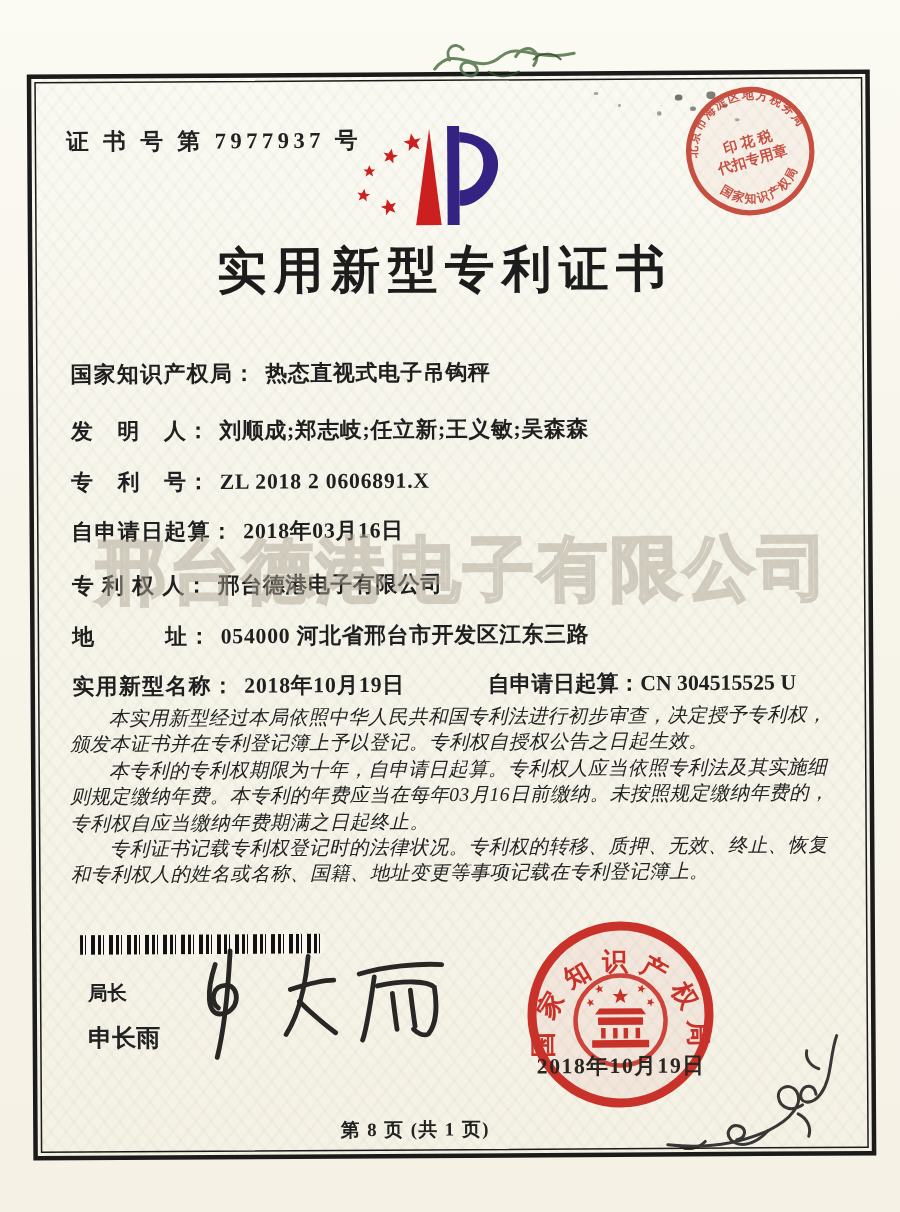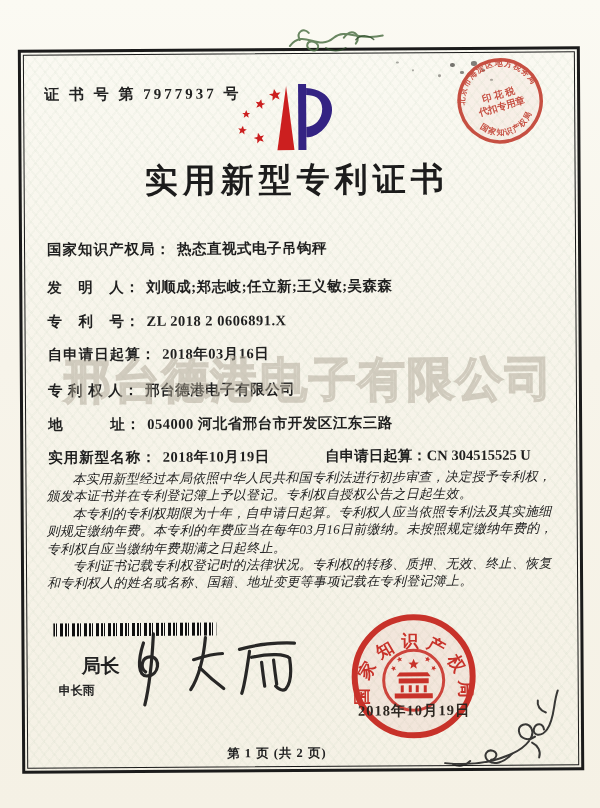--- a/index.html
+++ b/index.html
@@ -21,22 +21,22 @@
   .field .val{margin-left:6px;letter-spacing:.5px;}
   .grant-right{position:absolute;left:325px;top:447px;font-size:14.5px;font-weight:600;color:#1f1f1f;white-space:nowrap;}
   .body-text{position:absolute;left:46px;top:469px;width:508px;font-size:13px;line-height:17.4px;
              font-style:italic;font-weight:500;color:#232323;}
   .body-text p{margin:0;text-indent:2em;letter-spacing:.3px;}
   .watermark{position:absolute;left:64px;top:349px;font-size:47px;font-weight:800;letter-spacing:2px;
              white-space:nowrap;color:transparent;-webkit-text-stroke:1.7px #aea696;opacity:.5;}
   .barcode{position:absolute;left:52px;top:622px;width:163px;height:13px;
            background:repeating-linear-gradient(90deg,#111 0,#111 2px,#f8f6ee 2px,#f8f6ee 3px,
              #111 3px,#111 4px,#f8f6ee 4px,#f8f6ee 7px,#111 7px,#111 10px,#f8f6ee 10px,#f8f6ee 12px);}
-  .signer-title{position:absolute;left:57px;top:652px;font-size:19px;font-weight:600;color:#222;margin-left:23px;}
-  .signer-name{position:absolute;left:57px;top:681px;font-size:12px;font-weight:600;color:#222;}
+  .signer-title{position:absolute;left:57px;top:652px;font-size:13px;font-weight:600;color:#222;}
+  .signer-name{position:absolute;left:57px;top:681px;font-size:16px;font-weight:600;color:#222;}
   .signature{position:absolute;left:112px;top:628px;}
   .seal{position:absolute;left:348px;top:613px;opacity:.93;}
   .seal-date{position:absolute;left:356px;top:702px;font-size:14.5px;font-weight:600;letter-spacing:1px;color:#2c2620;}
   .footer{position:absolute;left:225px;top:745px;font-size:12.5px;font-weight:600;letter-spacing:1px;color:#222;}
   .tax-stamp{position:absolute;left:457px;top:57px;transform:rotate(-16deg);opacity:.88;}
   .ornament-top{position:absolute;left:288px;top:6px;}
   .ornament-corner{position:absolute;left:438px;top:686px;}
   .speck{position:absolute;background:#2e2c28;border-radius:45%;}
 </style>
 </head>
@@ -194,16 +194,16 @@
       <g fill="none" stroke="#1e1e1e" stroke-width="2" stroke-linecap="round" opacity=".88">
         <path d="M5,78 C30,81 52,78 72,69 C87,62 96,51 91,43 C87,37 78,40 79,47 C80,54 88,57 95,52"></path>
         <path d="M118,6 C113,20 115,34 107,45 C101,53 92,51 94,44 C96,38 103,38 104,45"></path>
         <path d="M72,69 C64,78 53,81 47,75 C43,70 47,64 53,66 C58,68 57,74 51,75"></path>
         <path d="M92,58 c6,3 9,9 7,15"></path>
         <path d="M106,28 c-6,-2 -9,-7 -8,-12"></path>
         <path d="M30,76 c-5,5 -12,6 -17,3"></path>
       </g>
     </svg>
 
-    <div class="footer">第 1 页 (共 2 页)</div>
+    <div class="footer">第 8 页 (共 1 页)</div>
 
   </div>
 </div>
 
 </body></html>

